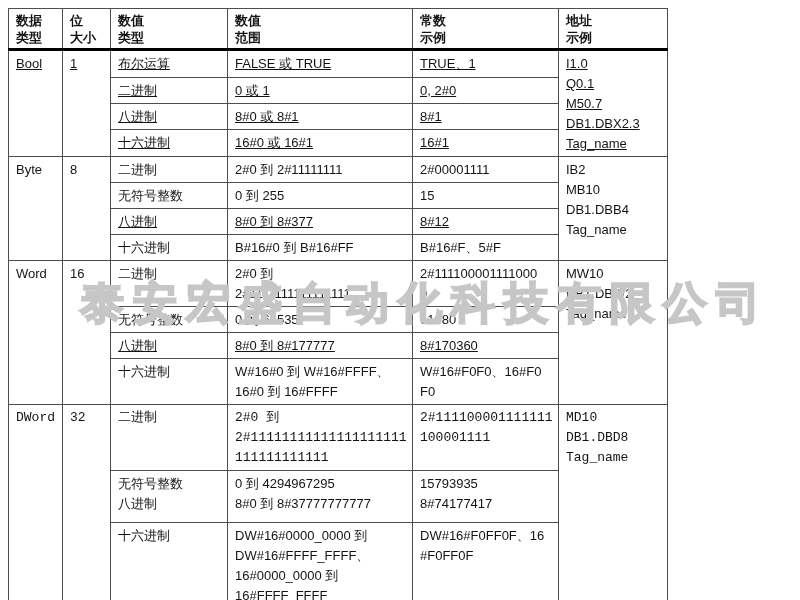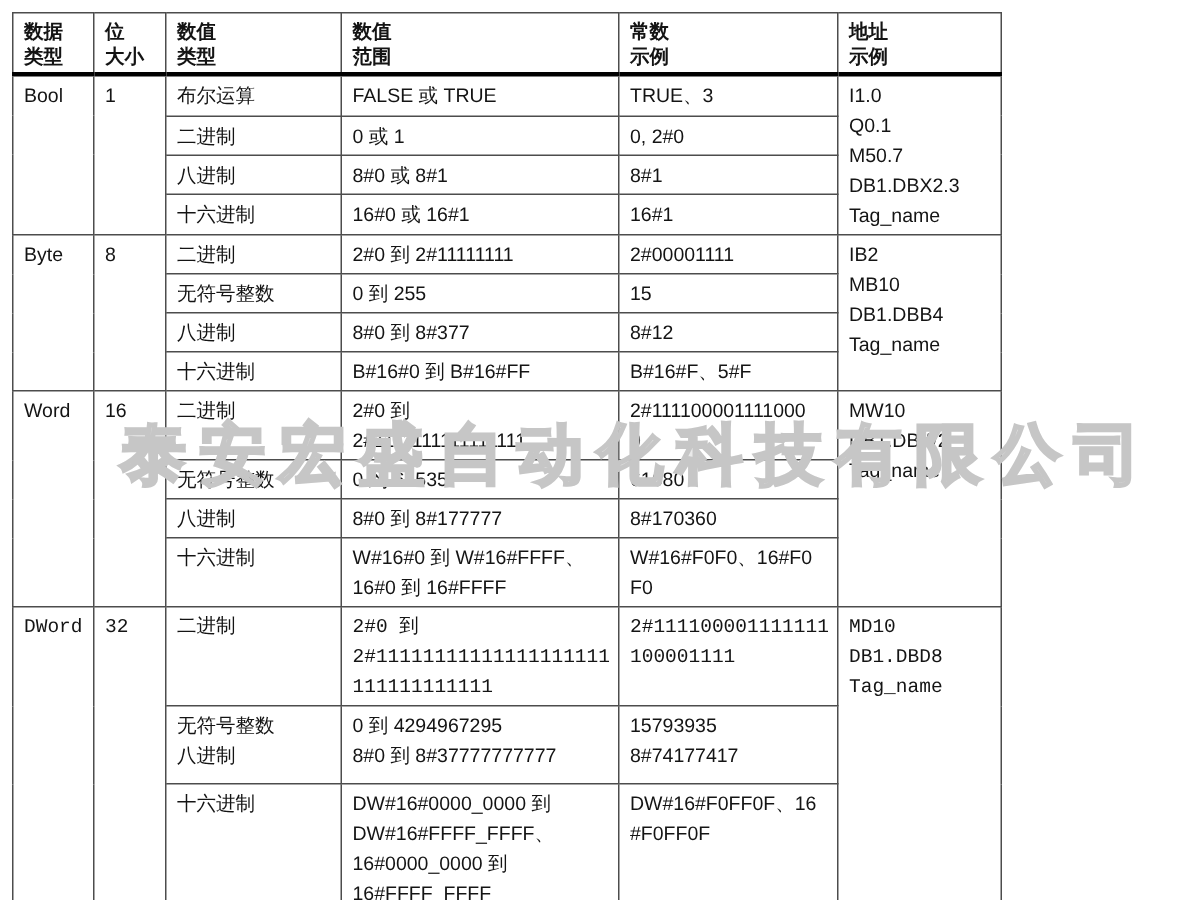--- a/index.html
+++ b/index.html
@@ -37,21 +37,21 @@
   }
   .datatable thead th {
     font-weight:bold;
     line-height:17px;
     padding-top:3px;
     border-bottom:3px solid #000000;
     height:36px;
     box-sizing:border-box;
   }
   tr.h24 { height:24px; }
-  tr.h26 { height:26px; }
+  tr.h26 { height:26px;text-decoration:underline; }
   tr.h44 { height:44px; }
   tr.h52 { height:52px; }
   tr.h64 { height:64px;font-family:Liberation Mono, monospace; }
   tr.h88 { height:88px; }
   .watermark {
     position:absolute;
     left:80px; top:274px;
     font-size:44px;
     font-weight:bold;
     letter-spacing:9px;
@@ -92,21 +92,21 @@
 示例</th>
       </tr>
     </thead>
     <tbody>
 
       <tr class="h26">
         <td rowspan="4">Bool</td>
         <td rowspan="4">1</td>
         <td>布尔运算</td>
         <td>FALSE 或 TRUE</td>
-        <td>TRUE、3</td>
+        <td>TRUE、1</td>
         <td rowspan="4">I1.0
 Q0.1
 M50.7
 DB1.DBX2.3
 Tag_name</td>
       </tr>
       <tr class="h26">
         <td>二进制</td>
         <td>0 或 1</td>
         <td>0, 2#0</td>

